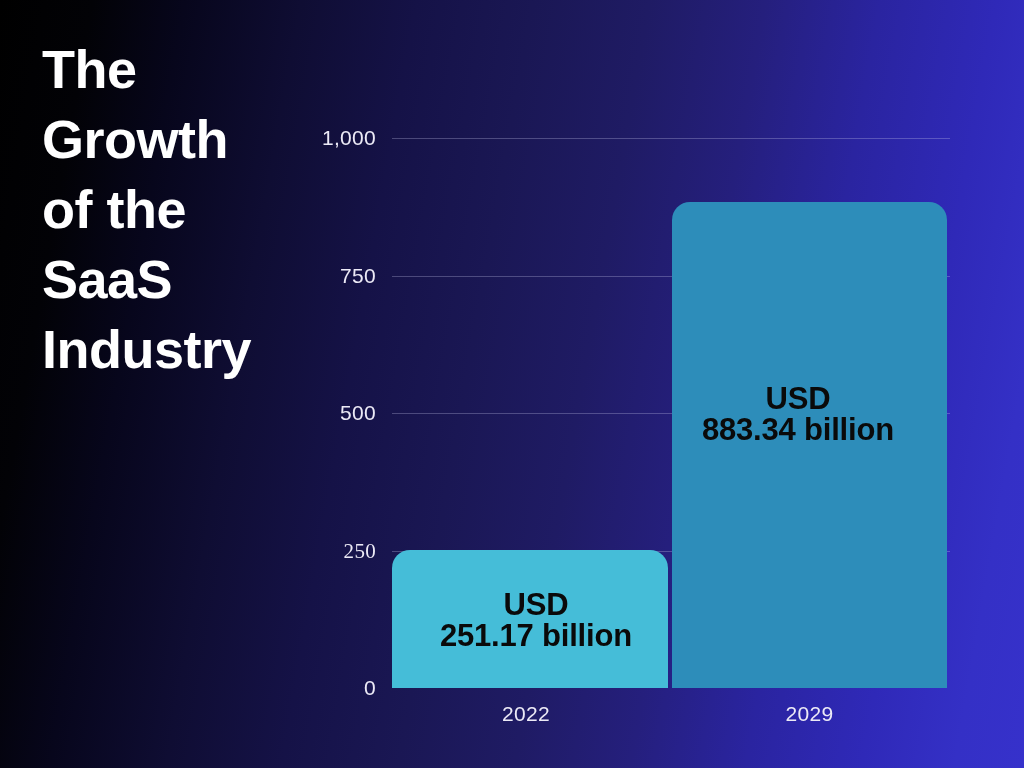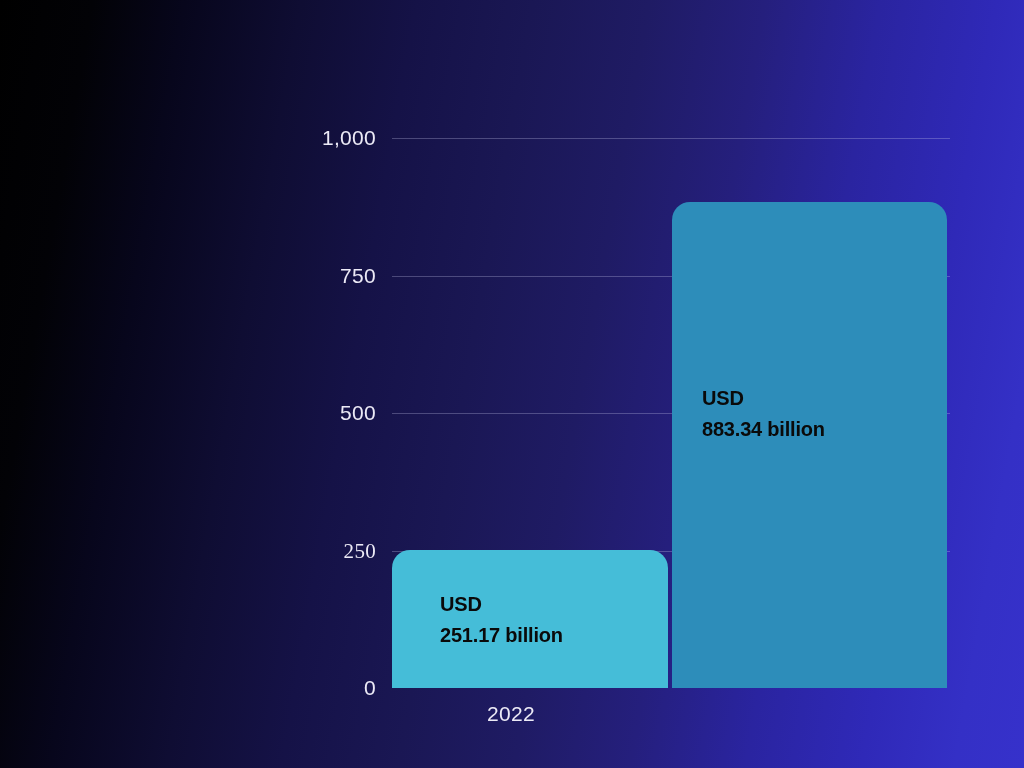--- a/index.html
+++ b/index.html
@@ -79,42 +79,48 @@
 
   .bar {
     position: absolute;
     bottom: 0;
     border-radius: 18px 18px 0 0;
   }
 
   .bar-label {
     position: absolute;
     color: #0a0a0a;
-    font-size: 20px;
+    font-size: 31px;
     font-weight: 700;
     line-height: 31px;
     white-space: pre-line;
     letter-spacing: -0.2px;
+    text-align: center;
   }
 
   .xtick {
     position: absolute;
     top: 702px;
     text-align: center;
     color: #eceaf6;
     font-size: 21px;
     font-weight: 400;
     letter-spacing: 0.3px;
   }
 </style>
 </head>
 <body>
 
 <div id="poster">
 
+  <div id="title">The
+Growth
+of the
+SaaS
+Industry</div>
 
   <div id="chart">
 
     <div class="gridline" style="left:392px; top:138px;"></div>
     <div class="gridline" style="left:392px; top:276px;"></div>
     <div class="gridline" style="left:392px; top:413px;"></div>
     <div class="gridline" style="left:392px; top:551px;"></div>
 
     <div class="ytick-wrap" style="top:138px;">1,000</div>
     <div class="ytick-wrap" style="top:276px;">750</div>
@@ -125,17 +131,18 @@
     <div class="bar" style="left:392px; top:550px; width:276px; height:138px; background:#45bdd8;"></div>
 
     <div class="bar" style="left:672px; top:202px; width:275px; height:486px; background:#2d8dba;"></div>
 
     <div class="bar-label" style="left:440px; top:589px;">USD
 251.17 billion</div>
 
     <div class="bar-label" style="left:702px; top:383px;">USD
 883.34 billion</div>
 
-    <div class="xtick" style="left:373px; width:276px;">2022</div>
+    <div class="xtick" style="left:388px; width:276px;">2022</div>
 
+    <div class="xtick" style="left:672px; width:275px;">2029</div>
 
   </div>
 </div>
 
 </body></html>

